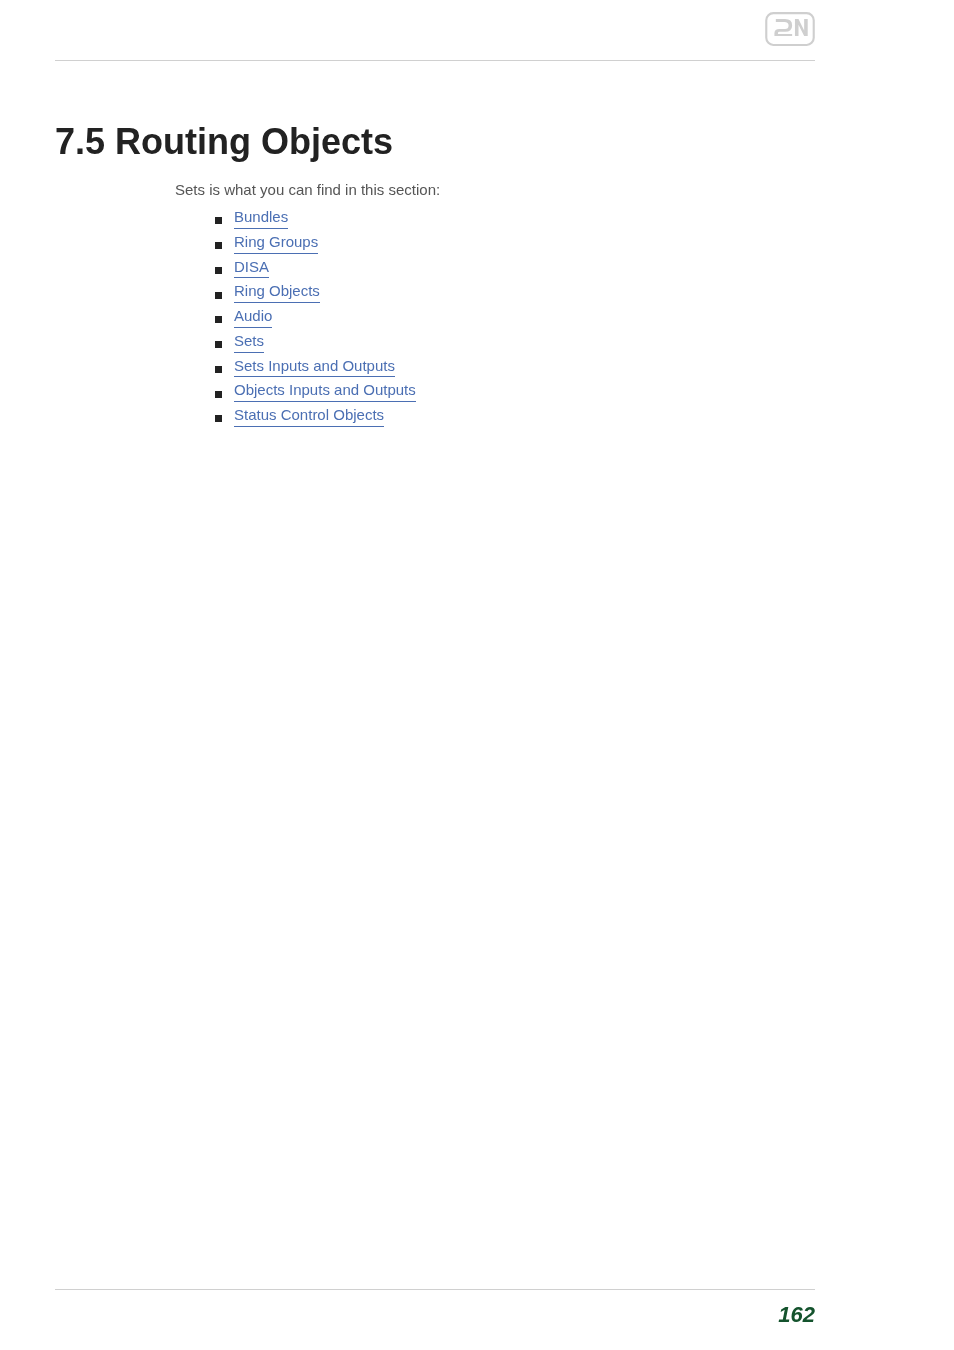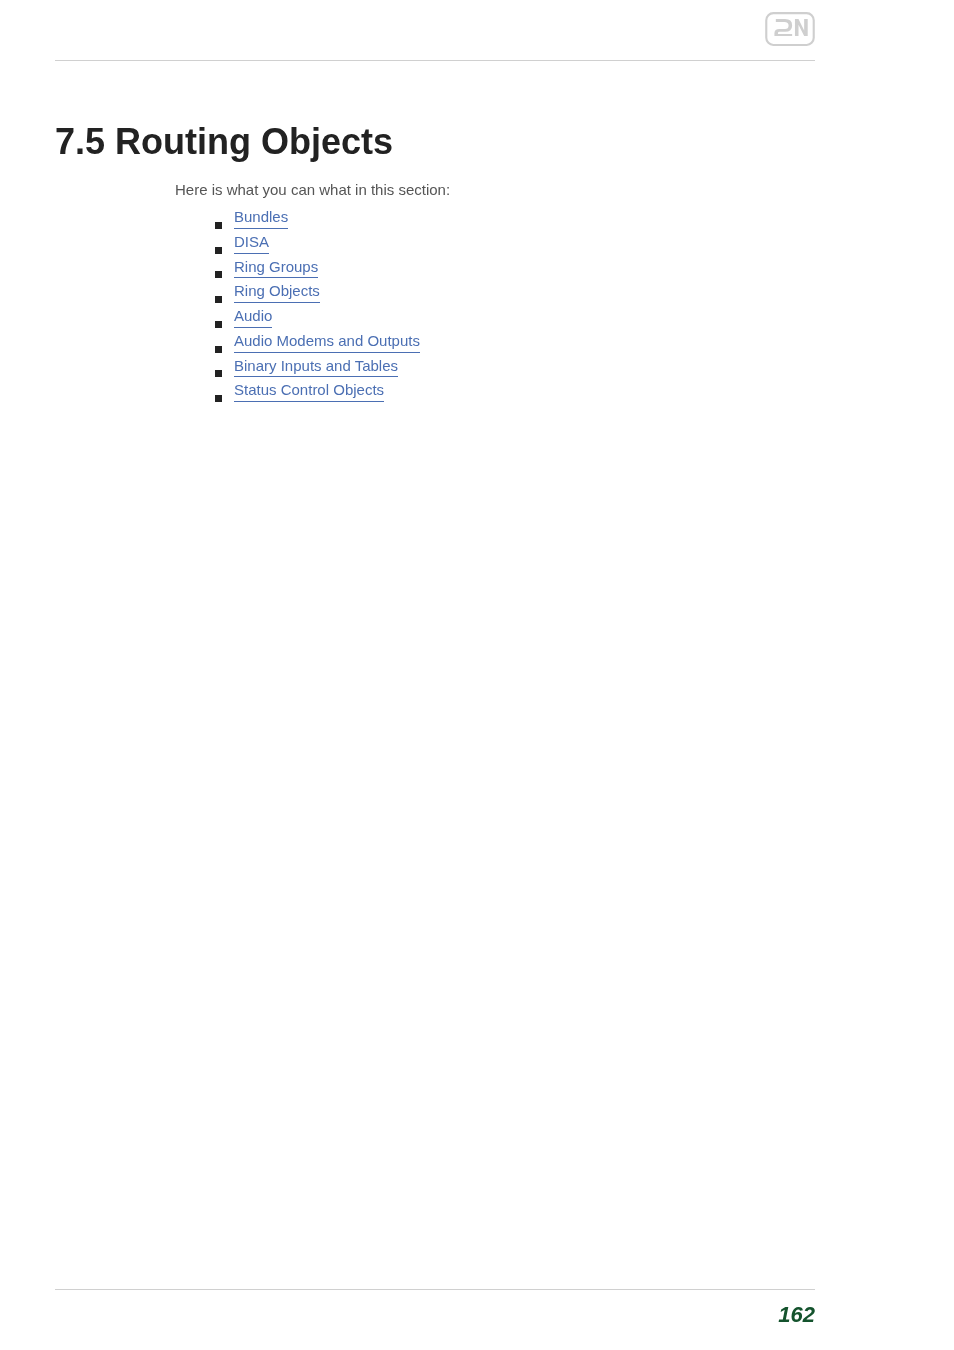--- a/index.html
+++ b/index.html
@@ -6,21 +6,21 @@
     html, body { width: 954px; height: 1350px; background: #fff; font-family: Verdana, Geneva, sans-serif; }
     .page { width: 870px; height: 1350px; position: relative; padding: 30px 55px 40px 55px; }
     .header-rule { border: none; border-top: 1px solid #d0d0d0; margin-top: 30px; margin-bottom: 0; }
     .footer-rule { border: none; border-top: 1px solid #d0d0d0; position: absolute; left: 55px; right: 55px; bottom: 60px; }
     .logo { position: absolute; top: 12px; right: 55px; width: 50px; height: 34px; }
     .logo svg { width: 100%; height: 100%; }
     .page-number { position: absolute; right: 55px; bottom: 22px; color: #14532d; font-size: 22px; font-weight: 700; font-family: "Trebuchet MS", Arial, sans-serif; font-style: italic; }
     h1 { font-family: Arial, Helvetica, sans-serif; color: #222; font-size: 36px; font-weight: 700; margin-top: 60px; margin-bottom: 18px; }
     .intro { color: #555; font-size: 15px; margin-left: 120px; margin-bottom: 8px; }
     ul.toc { list-style: none; margin-left: 160px; }
-    ul.toc li { display: flex; align-items: flex-end; margin-bottom: 2px; line-height: 1.45; }
+    ul.toc li { display: flex; align-items: center; margin-bottom: 2px; line-height: 1.45; }
     ul.toc li .bullet { width: 7px; height: 7px; background: #222; flex: 0 0 7px; margin-top: 7px; margin-right: 12px; }
     ul.toc li a { color: #4b6fb3; text-decoration: none; border-bottom: 1px solid #4b6fb3; font-size: 15px; }
   </style>
 </head>
 <body>
 
 <div class="page">
   <div class="logo">
     <svg viewBox="0 0 70 48" aria-hidden="true">
       <rect x="1.5" y="1.5" width="67" height="45" rx="10" ry="10" fill="none" stroke="#cfcfcf" stroke-width="3"></rect>
@@ -28,50 +28,54 @@
         <path d="M13 34 L13 30 Q13 24 20 24 L28 24 Q33 24 33 19 Q33 14 27 14 L15 14 L15 10 L28 10 Q38 10 38 19 Q38 28 28 28 L20 28 Q18 28 18 30 L18 31 L38 31 L38 34 Z"></path>
         <path d="M42 34 L42 10 L47 10 L55 26 L55 10 L60 10 L60 34 L55 34 L47 18 L47 34 Z"></path>
       </g>
     </svg>
   </div>
 
   <hr class="header-rule">
 
   <h1>7.5 Routing Objects</h1>
 
-  <p class="intro">Here is what you can what in this section:</p>
+  <p class="intro">Sets is what you can find in this section:</p>
 
   <ul class="toc">
     <li>
         <span class="bullet"></span>
         <a href="#">Bundles</a>
       </li>
     <li>
         <span class="bullet"></span>
-        <a href="#">DISA</a>
+        <a href="#">Ring Groups</a>
       </li>
     <li>
         <span class="bullet"></span>
-        <a href="#">Ring Groups</a>
+        <a href="#">DISA</a>
       </li>
     <li>
         <span class="bullet"></span>
         <a href="#">Ring Objects</a>
       </li>
     <li>
         <span class="bullet"></span>
         <a href="#">Audio</a>
       </li>
     <li>
         <span class="bullet"></span>
-        <a href="#">Audio Modems and Outputs</a>
+        <a href="#">Sets</a>
       </li>
     <li>
         <span class="bullet"></span>
-        <a href="#">Binary Inputs and Tables</a>
+        <a href="#">Sets Inputs and Outputs</a>
+      </li>
+    <li>
+        <span class="bullet"></span>
+        <a href="#">Objects Inputs and Outputs</a>
       </li>
     <li>
         <span class="bullet"></span>
         <a href="#">Status Control Objects</a>
       </li>
   </ul>
 
   <hr class="footer-rule">
   <div class="page-number">162</div>
 </div>

